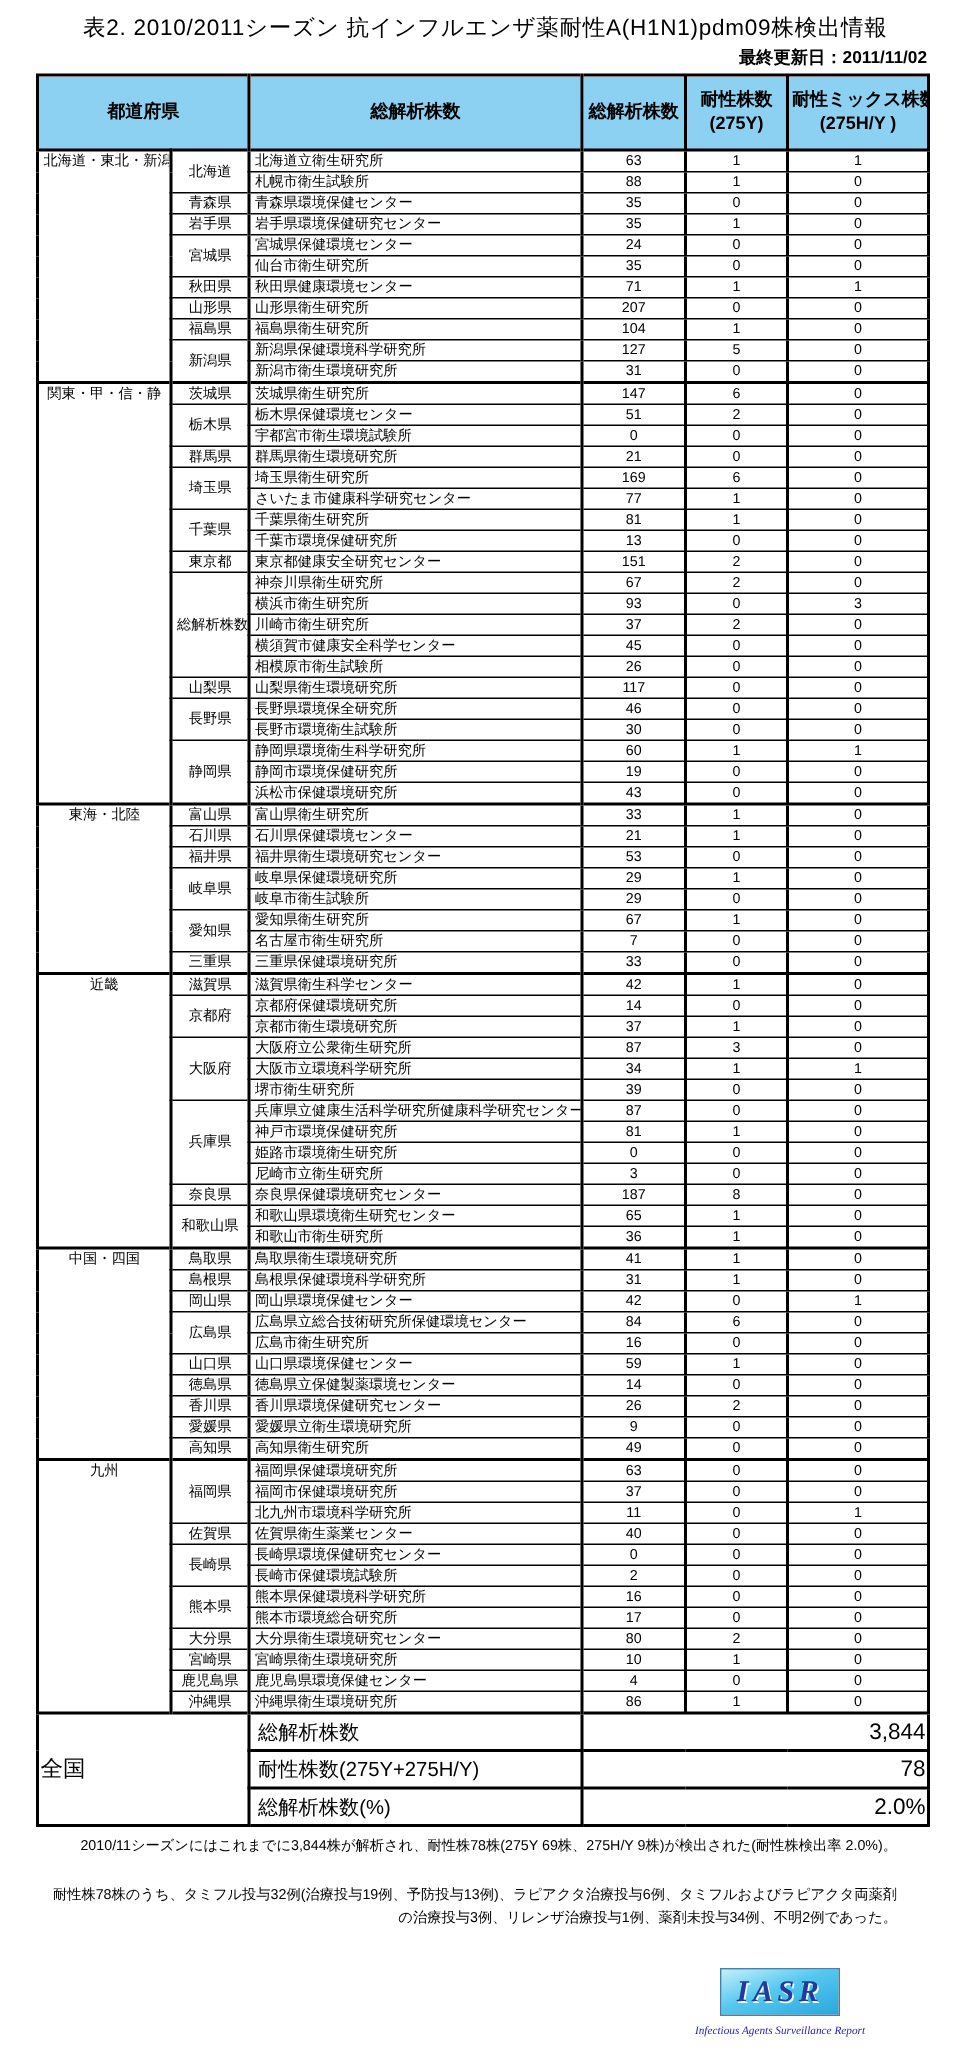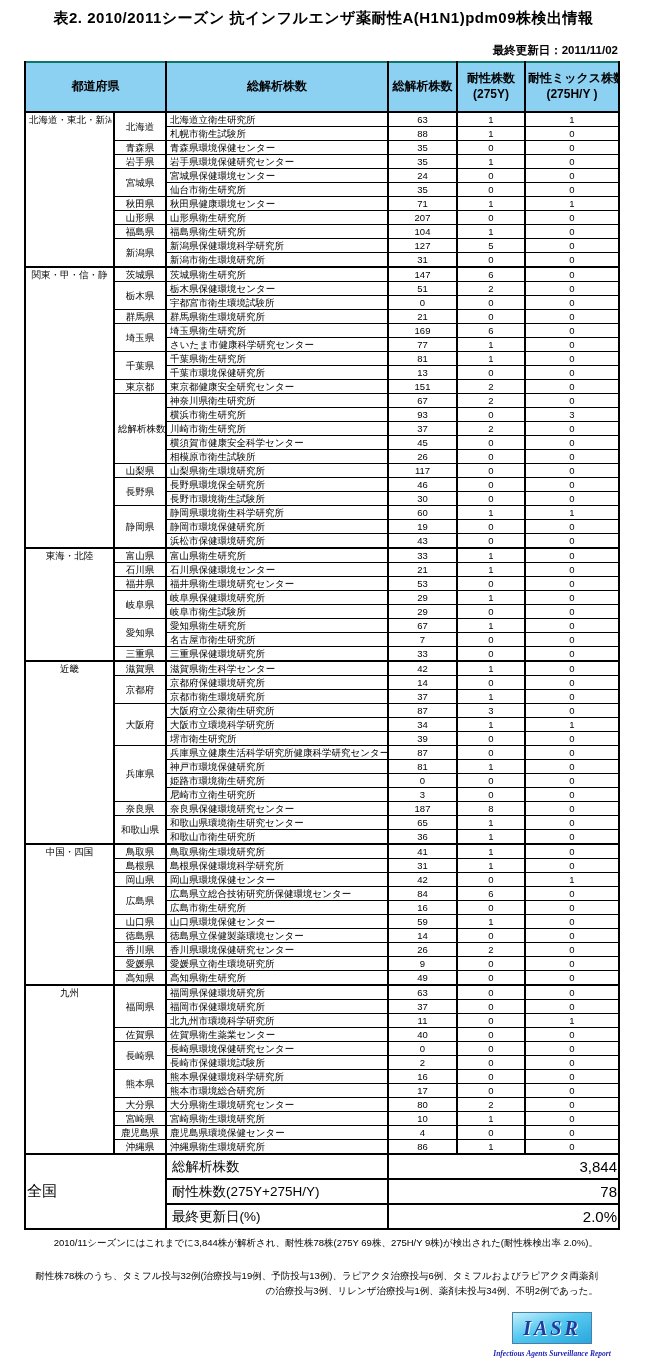--- a/index.html
+++ b/index.html
@@ -2,74 +2,74 @@
 <html lang="ja"><head>
 <meta charset="utf-8">
 <style>
   html,body{margin:0;padding:0;}
   body{
     width:647px;height:1367px;overflow:hidden;position:relative;
     background:#ffffff;color:#000;
     font-family:"Liberation Sans","DejaVu Sans",sans-serif;
   }
   h1.title{
-    font-size:15px;font-weight:bold;text-align:center;
+    font-size:15px;font-weight:normal;text-align:center;
     margin:9px 0 0 0;letter-spacing:0.5px;
   }
   .updated{
-    width:594px;margin:15px 0 3px 24px;text-align:right;
+    width:594px;margin:3px 0 3px 24px;text-align:right;
     font-weight:bold;font-size:11.5px;
   }
   table.main{
     table-layout:fixed;border-collapse:collapse;
     width:594px;margin-left:24px;
-    border:2px solid #0f766e;
+    border:2px solid #000000;
   }
   table.main th,table.main td{
     border:solid #000;border-width:1px 2px;
     overflow:hidden;white-space:nowrap;
   }
   thead th{
     background:#8dd1f2;font-weight:bold;font-size:12px;line-height:1.3;
     height:46px;padding:1px 2px;text-align:center;vertical-align:middle;
     border-bottom-width:2px;
   }
   tbody.data td{
     height:13px;line-height:13px;font-size:9.5px;padding:0 3px;
   }
-  td.c-region{vertical-align:top;text-align:center;padding-top:1px;border-radius:11px;}
+  td.c-region{vertical-align:top;text-align:center;padding-top:1px;}
   td.c-pref{text-align:center;vertical-align:middle;}
   td.c-inst{text-align:left;}
   td.c-num{text-align:center;}
   tr.region-start td{border-top-width:2px;}
   tbody.summary td{border-width:2px;}
   td.zenkoku{font-size:15px;text-align:left;vertical-align:middle;}
   td.sum-label{font-size:13.5px;text-align:left;padding:0 0 0 5px;height:21px;line-height:21px;}
   td.sum-value{font-size:15px;text-align:right;height:21px;line-height:21px;}
   p.fn{
     margin:6px 0 0 26px;width:572px;
     font-size:9.5px;line-height:1.5;text-align:right;
   }
   p.fn2{margin-top:19px;}
-  .logo-wrap{position:absolute;top:1312px;left:472px;width:160px;text-align:center;}
+  .logo-wrap{position:absolute;top:1312px;left:440px;width:160px;text-align:center;}
   .logo-box{
     width:78px;height:30px;margin:0 auto;
     background:linear-gradient(160deg,#c4f0fa 0%,#55c8ef 45%,#29a7dd 100%);
     border:1px solid #4a7fa8;
     display:flex;align-items:center;justify-content:center;
   }
   .logo-text{
     font-family:"Liberation Serif","DejaVu Serif",serif;
     font-style:italic;font-weight:bold;font-size:20px;
     color:#223a9a;letter-spacing:3px;text-shadow:1px 1px 0 #e8fbff;
   }
   .logo-caption{
     margin-top:5px;white-space:nowrap;
     font-family:"Liberation Serif","DejaVu Serif",serif;
-    font-style:italic;font-weight:bold;font-size:7.5px;color:#2222bb;
+    font-style:italic;font-weight:normal;font-size:7.5px;color:#2222bb;
   }
 </style>
 </head>
 <body>
 
 <h1 class="title">表2. 2010/2011シーズン 抗インフルエンザ薬耐性A(H1N1)pdm09株検出情報</h1>
 
 <div class="updated"><span>最終更新日：</span><span>2011/11/02</span></div>
 
 <table class="main">
@@ -593,21 +593,21 @@
     <tr>
       <td class="zenkoku" colspan="2" rowspan="3">全国</td>
       <td class="sum-label">総解析株数</td>
       <td class="sum-value" colspan="3">3,844</td>
     </tr>
     <tr>
       <td class="sum-label">耐性株数(275Y+275H/Y)</td>
       <td class="sum-value" colspan="3">78</td>
     </tr>
     <tr>
-      <td class="sum-label">最終更新日(%)</td>
+      <td class="sum-label">総解析株数(%)</td>
       <td class="sum-value" colspan="3">2.0%</td>
     </tr>
   </tbody>
 </table>
 
 <p class="fn">2010/11シーズンにはこれまでに3,844株が解析され、耐性株78株(275Y 69株、275H/Y 9株)が検出された(耐性株検出率 2.0%)。</p>
 <p class="fn fn2">耐性株78株のうち、タミフル投与32例(治療投与19例、予防投与13例)、ラピアクタ治療投与6例、タミフルおよびラピアクタ両薬剤の治療投与3例、リレンザ治療投与1例、薬剤未投与34例、不明2例であった。</p>
 
 <div class="logo-wrap">
   <div class="logo-box">

